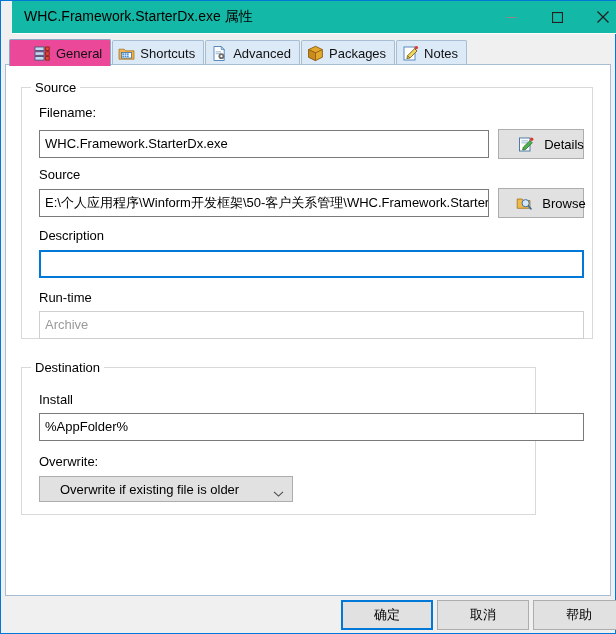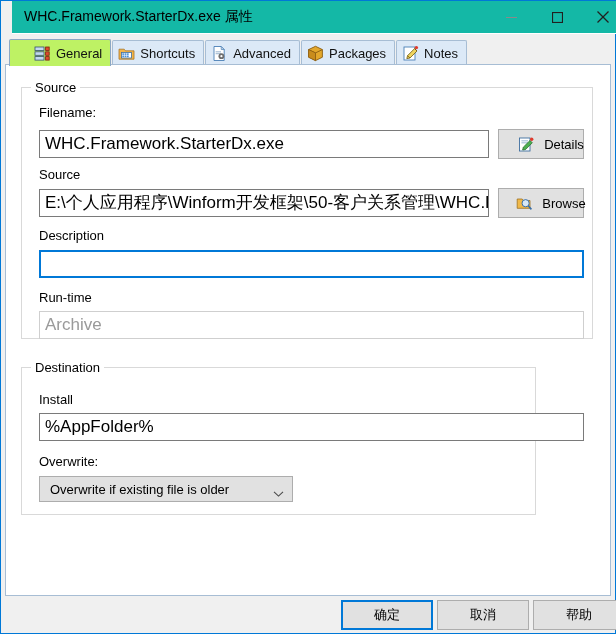--- a/index.html
+++ b/index.html
@@ -77,21 +77,21 @@
     background: #dce9f7;
     border: 1px solid #a7bdd4;
     border-bottom: none;
     margin-right: 1px;
     font-size: 13px;
     color: #111;
     white-space: nowrap;
     border-radius: 2px 2px 0 0;
   }
   .tab.selected {
-    background: #bef264;
+    background: #ec4899;
     border-color: #8ba7c4;
     height: 27px;
     margin-bottom: -1px;
     position: relative;
     z-index: 3;
     padding-left: 24px;
   }
   .tab-icon {
     width: 17px;
     height: 17px;
@@ -137,21 +137,21 @@
     font-size: 13px;
     color: #000;
     white-space: nowrap;
   }
   .textbox {
     position: absolute;
     box-sizing: border-box;
     border: 1px solid #7a7a7a;
     background: #ffffff;
     font-family: "Liberation Sans", "DejaVu Sans", sans-serif;
-    font-size: 17px;
+    font-size: 13px;
     color: #000;
     padding: 0 5px;
     line-height: 26px;
     height: 28px;
     white-space: nowrap;
     overflow: hidden;
   }
   .textbox.focused { border: 2px solid #0078d7; line-height: 24px; }
   .textbox.readonly { border-color: #cfcfcf; color: #9a9a9a; }
 
@@ -179,21 +179,21 @@
   .combobox {
     position: absolute;
     box-sizing: border-box;
     background: #e1e1e1;
     border: 1px solid #adadad;
     height: 26px;
     font-size: 13px;
     color: #000;
     display: flex;
     align-items: center;
-    padding-left: 10px;
+    padding-left: 20px;
     white-space: nowrap;
   }
   .combo-arrow {
     position: absolute;
     right: 8px;
     top: 50%;
     transform: translateY(-50%);
     width: 11px;
     height: 7px;
     display: block;

